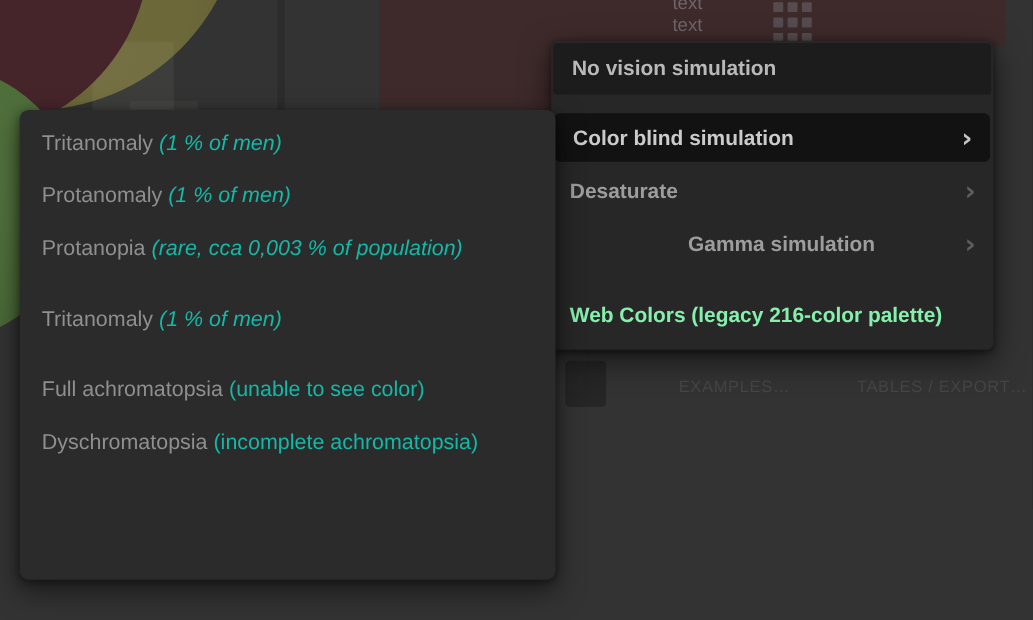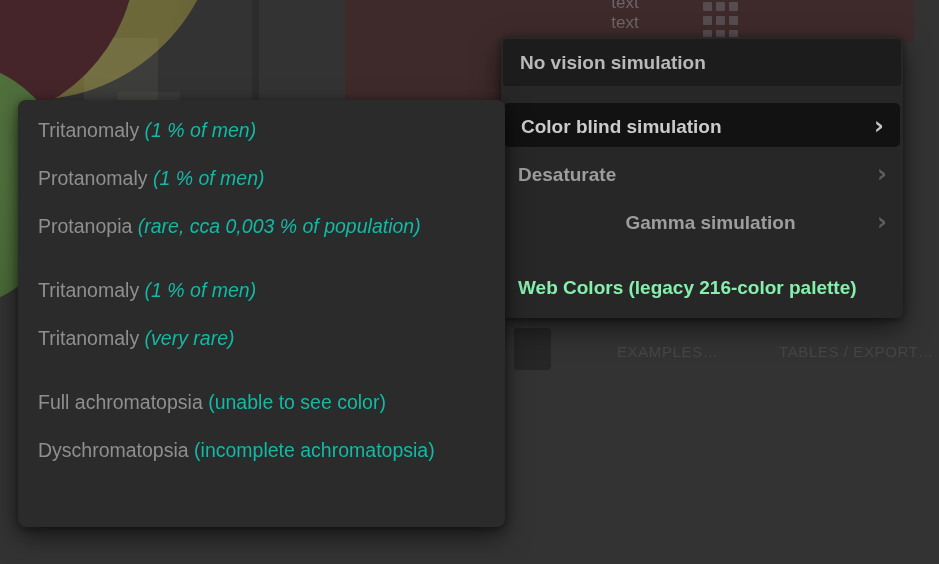--- a/index.html
+++ b/index.html
@@ -142,21 +142,20 @@
     </div>
 
   <div class="submenu-panel" id="submenu-panel">
       <div class="submenu-group">
         <div class="submenu-item"><span>Tritanomaly </span><span class="note italic">(1 % of men)</span></div>
         <div class="submenu-item"><span>Protanomaly </span><span class="note italic">(1 % of men)</span></div>
         <div class="submenu-item"><span>Protanopia </span><span class="note italic">(rare, cca 0,003 % of population)</span></div>
       </div>
       <div class="submenu-group">
         <div class="submenu-item"><span>Tritanomaly </span><span class="note italic">(1 % of men)</span></div>
-        <div class="submenu-item"><span>Tritanomaly </span><span class="note italic">(very rare)</span></div>
       </div>
       <div class="submenu-group">
         <div class="submenu-item"><span>Full achromatopsia </span><span class="note">(unable to see color)</span></div>
         <div class="submenu-item"><span>Dyschromatopsia </span><span class="note">(incomplete achromatopsia)</span></div>
       </div>
     </div>
 
 </div>
 
 </body></html>

